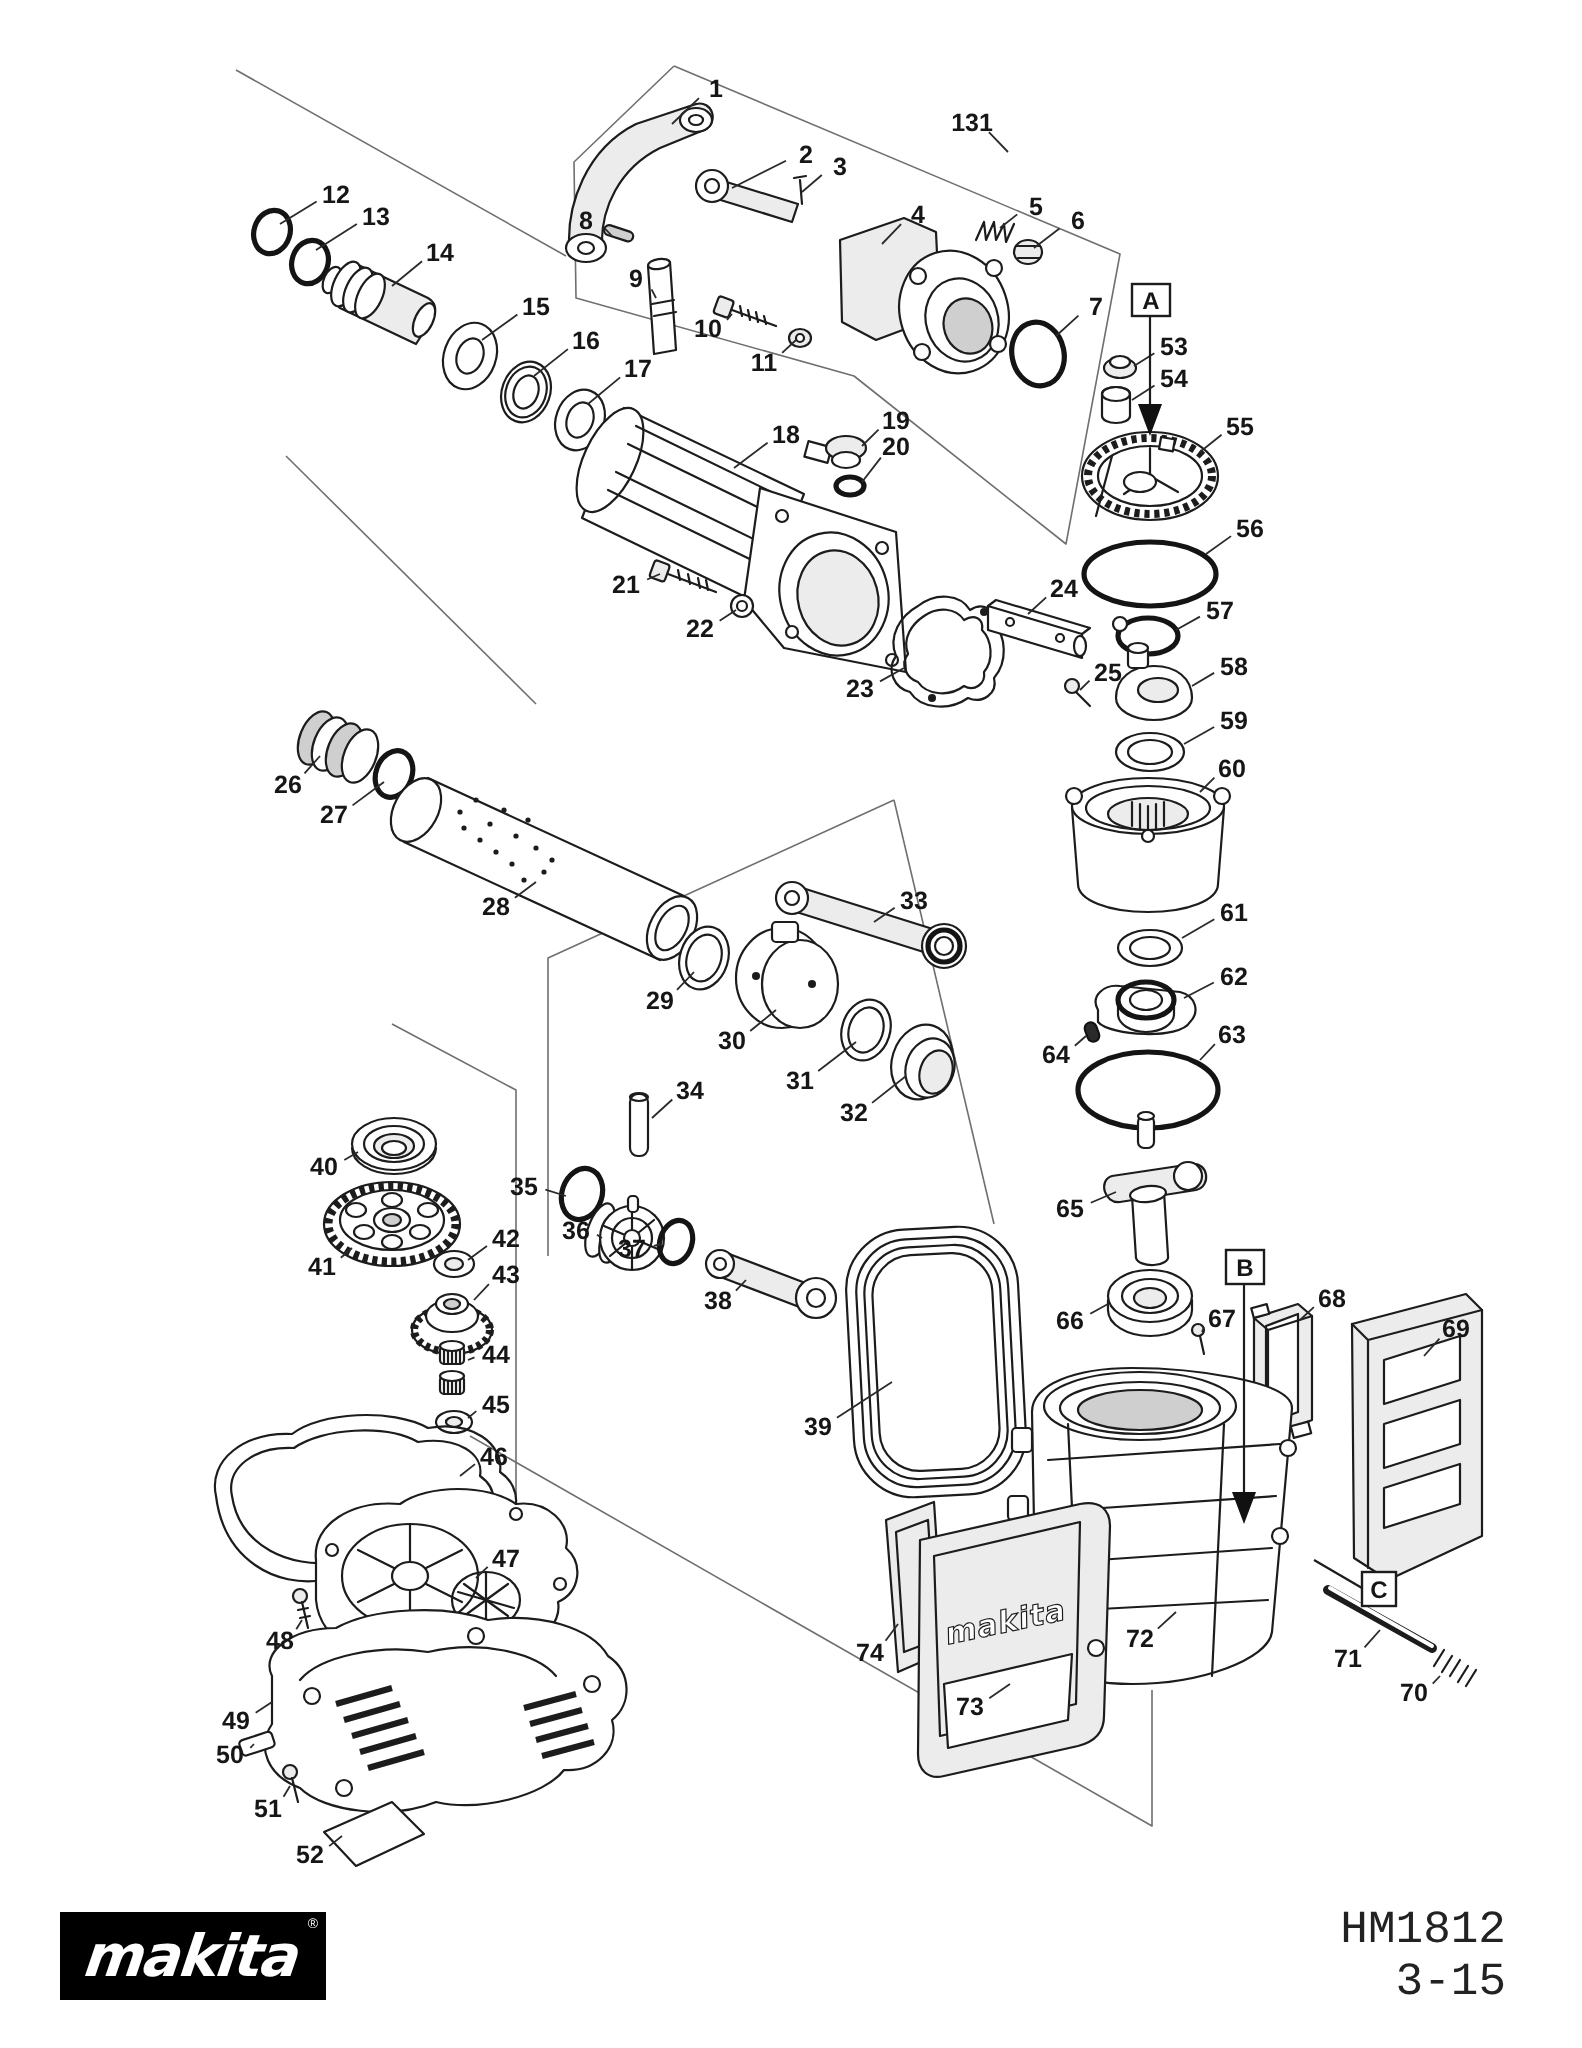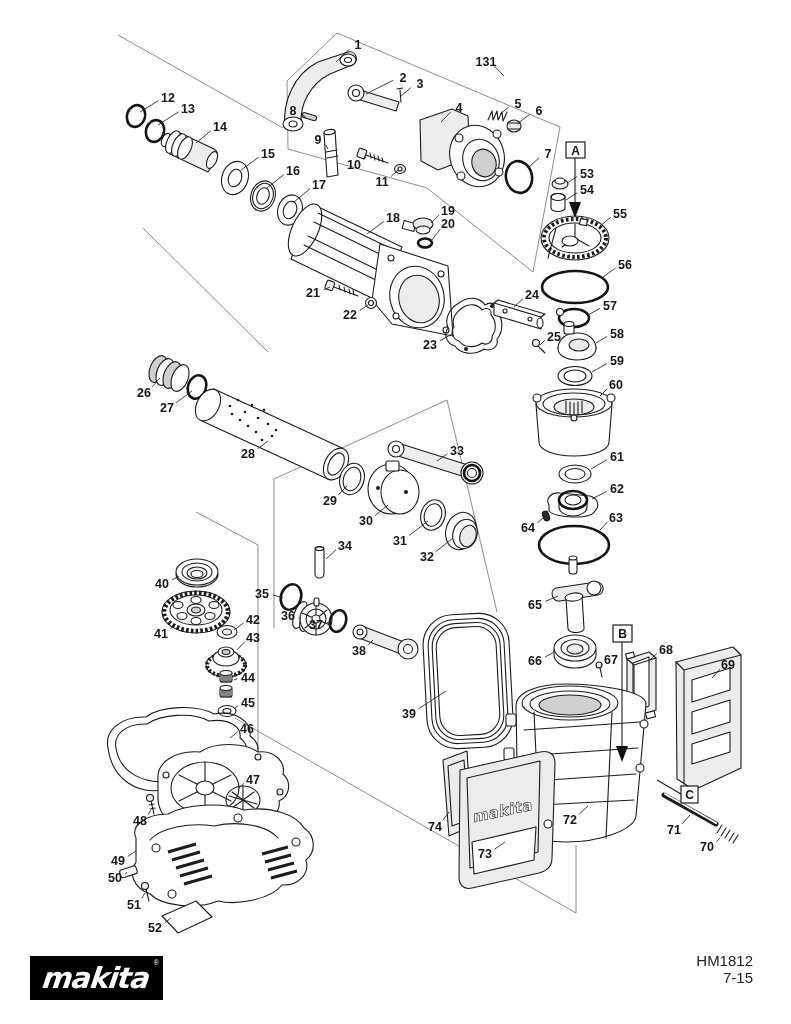--- a/index.html
+++ b/index.html
@@ -15,21 +15,21 @@
   svg text.num{font:bold 12.5px "Liberation Sans",sans-serif;fill:#161616;}
   svg text.letter{font:bold 12px "Liberation Sans",sans-serif;fill:#161616;}
   svg text.emboss{font:italic bold 15px "DejaVu Sans",sans-serif;fill:#ffffff;
         stroke:#1c1c1c;stroke-width:0.6;letter-spacing:0.5px;}
   .logo{position:absolute;left:30px;top:956px;width:133px;height:44px;background:#000;
         display:flex;align-items:center;justify-content:center;}
   .logo-text{font:italic bold 29px "DejaVu Sans",sans-serif;color:#fff;
         transform:skewX(-8deg);letter-spacing:-1px;}
   .logo-r{position:absolute;top:3px;right:4px;font-size:7px;color:#fff;}
   .footer-ref{position:absolute;right:38px;top:952px;text-align:right;color:#222;
-        font-size:15px;line-height:1.15;}
+        font-size:23px;line-height:1.15;font-family:Liberation Mono, monospace;}
 </style>
 </head>
 <body>
 
 <div class="page">
 <svg width="791" height="1024" viewBox="0 0 791 1024">
 
   <g class="thin">
     <polyline points="118,35 283,128"></polyline>
     <polyline points="337,33 560,127 533,272 427,188 288,149 287,81 337,33"></polyline>
@@ -614,15 +614,15 @@
         <line x1="681" y1="794" x2="657" y2="780" stroke="#1c1c1c" stroke-width="1.1"></line>
       </g>
 </svg>
 
 <div class="logo">
   <span class="logo-text">makita</span>
   <span class="logo-r">®</span>
 </div>
 <div class="footer-ref">
   <div>HM1812</div>
-  <div>7-15</div>
+  <div>3-15</div>
 </div>
 </div>
 
 </body></html>

